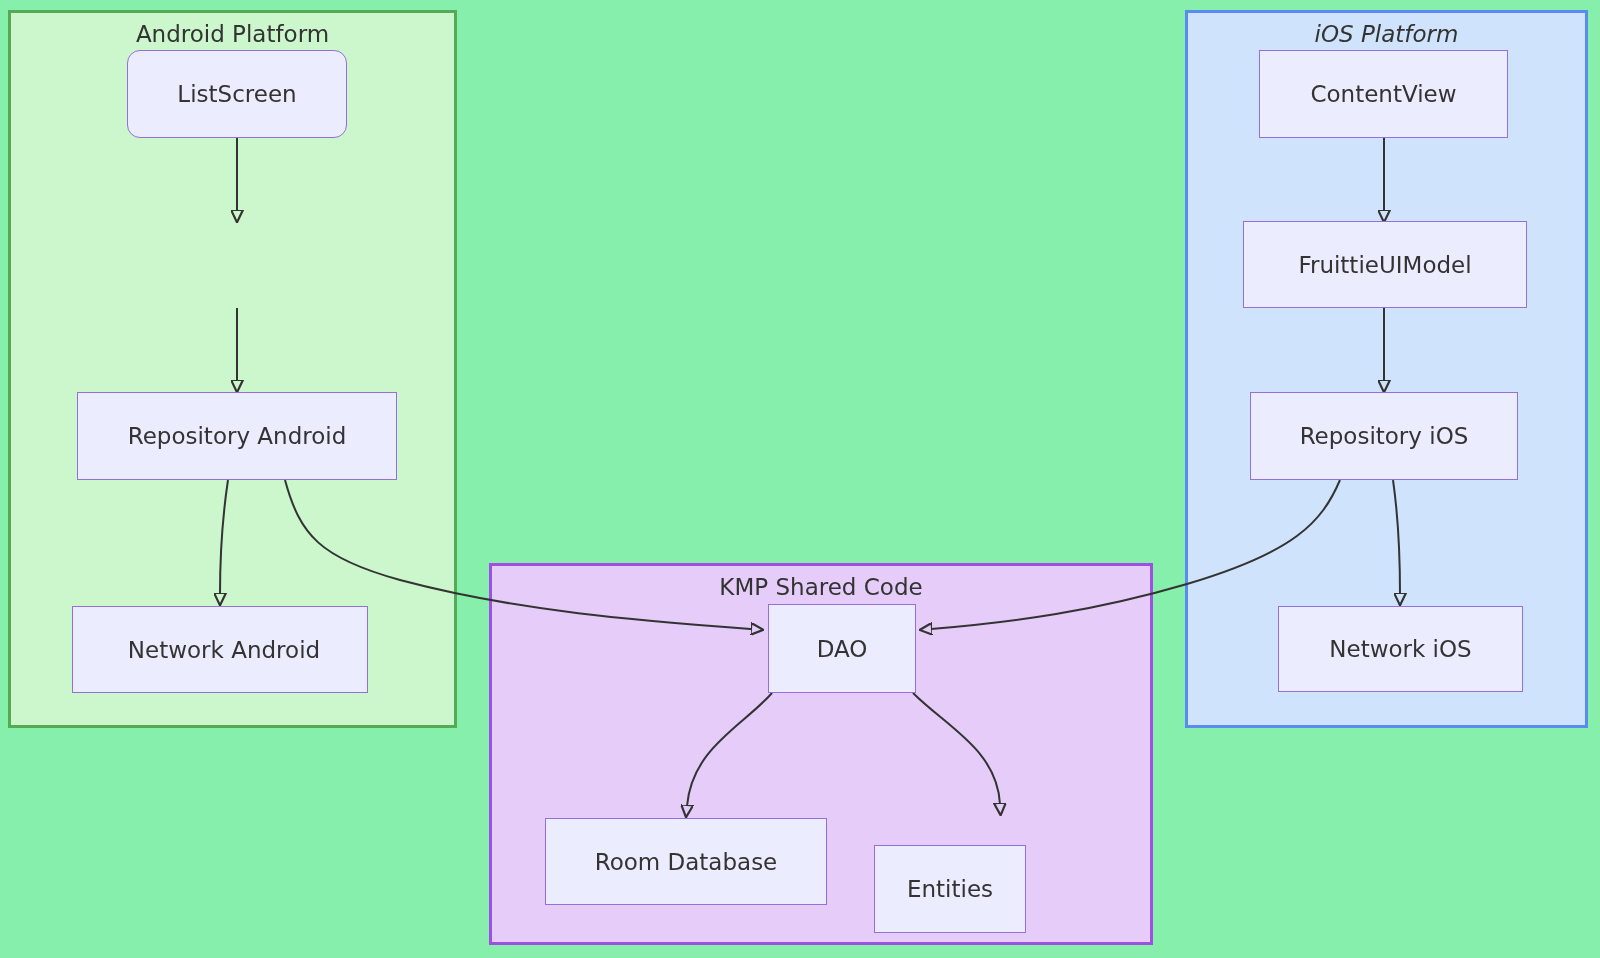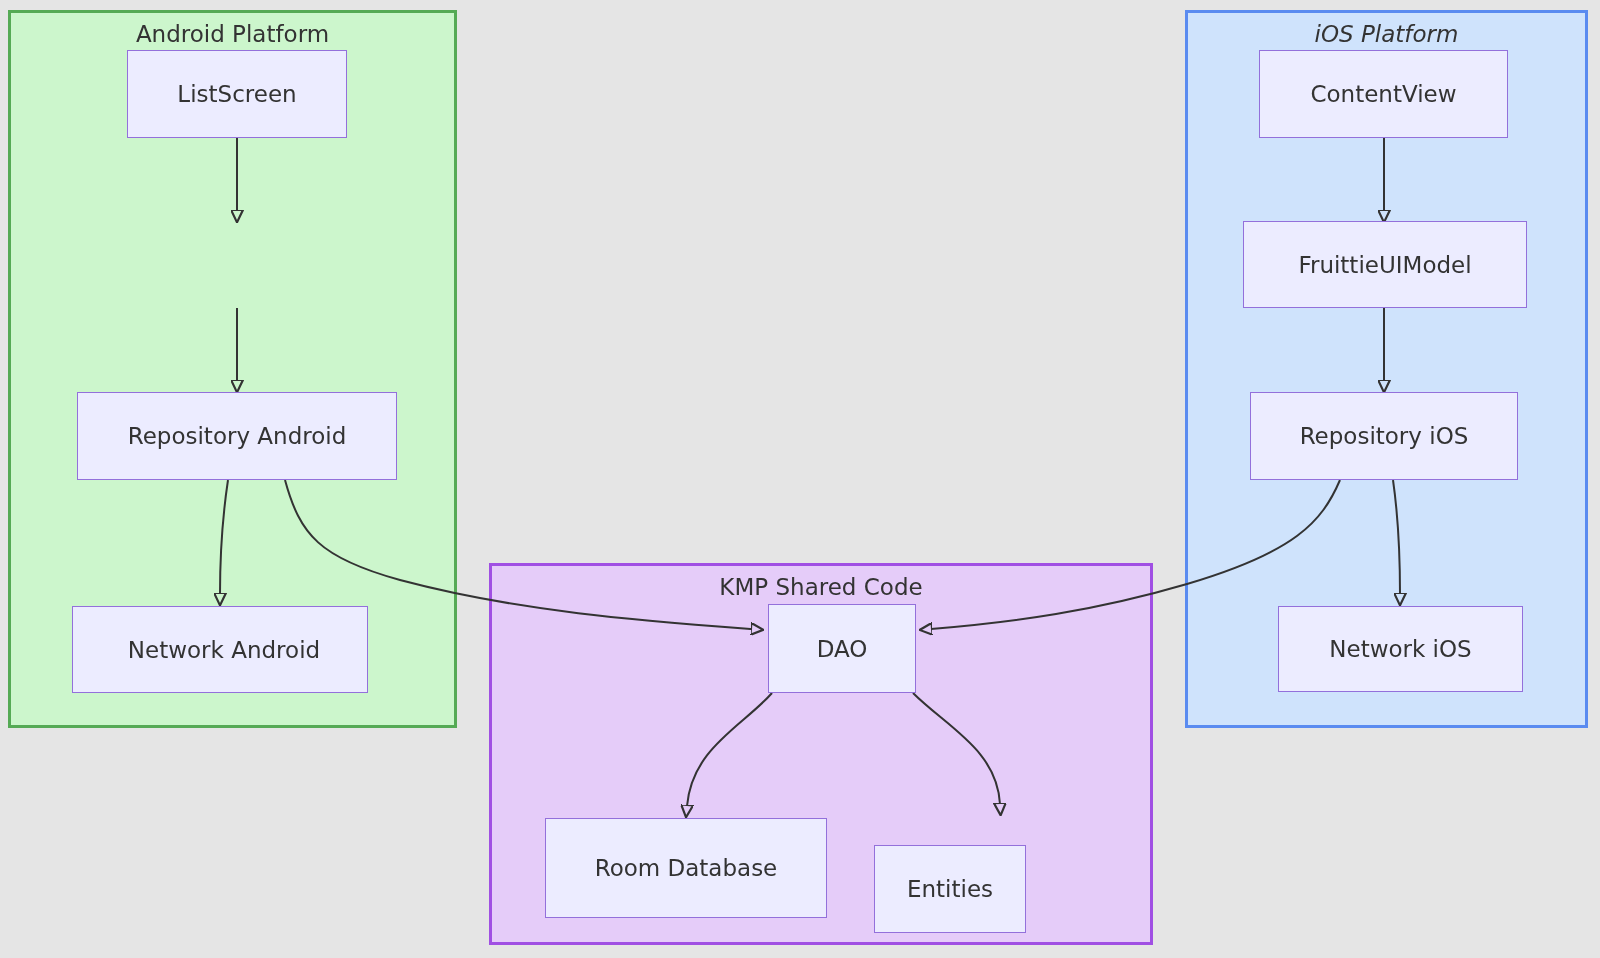--- a/index.html
+++ b/index.html
@@ -1,17 +1,17 @@
 <!DOCTYPE html>
 <html><head>
 <meta charset="utf-8">
 <style>
   html,body{margin:0;padding:0;background:#ffffff;}
   .canvas{
-    position:relative;width:1600px;height:958px;background:#e5e5e5;
+    position:relative;width:1600px;height:958px;background:#86efac;
     font-family:"DejaVu Sans","Liberation Sans",sans-serif;color:#333333;
     overflow:hidden;
   }
   .group{position:absolute;border:3px solid;box-sizing:border-box;}
   .group-android{left:8px;top:10px;width:449px;height:718px;background:#ccf6cc;border-color:#55aa55;}
   .group-kmp{left:489px;top:563px;width:664px;height:382px;background:#e5ccf9;border-color:#a04fe3;}
   .group-ios{left:1185px;top:10px;width:403px;height:718px;background:#cfe3fc;border-color:#5a8bf0;font-style:italic;}
   .group-title{
     position:absolute;top:7px;left:0;right:0;text-align:center;
     font-size:23px;line-height:28px;color:#333333;white-space:nowrap;
@@ -50,34 +50,34 @@
     <path d="M228,480 C222,520 220,555 220,594" marker-end="url(#arrow)"></path>
     <path d="M285,480 C300,535 320,558 400,580 C520,612 645,621 752,629" marker-end="url(#arrow)"></path>
     <path d="M1384,138 L1384,211" marker-end="url(#arrow)"></path>
     <path d="M1384,308 L1384,381" marker-end="url(#arrow)"></path>
     <path d="M1393,480 C1398,515 1400,550 1400,594" marker-end="url(#arrow)"></path>
     <path d="M1340,480 C1322,522 1295,552 1187,584 C1095,611 1015,622 931,629" marker-end="url(#arrow)"></path>
     <path d="M772,693 C743,726 692,748 687,806" marker-end="url(#arrow)"></path>
     <path d="M913,693 C947,727 997,750 1000,804" marker-end="url(#arrow)"></path>
   </svg>
 
-  <div class="node" style="left:127px;top:50px;width:220px;height:88px;">
+  <div class="node" style="left:127px;top:50px;width:220px;height:88px;border-radius:13px;">
     <span>ListScreen</span>
   </div>
   <div class="node" style="left:77px;top:392px;width:320px;height:88px;">
     <span>Repository Android</span>
   </div>
   <div class="node" style="left:72px;top:606px;width:296px;height:87px;padding-left:8px;">
     <span>Network Android</span>
   </div>
 
   <div class="node" style="left:768px;top:604px;width:148px;height:89px;">
     <span>DAO</span>
   </div>
-  <div class="node" style="left:545px;top:818px;width:282px;height:100px;">
+  <div class="node" style="left:545px;top:818px;width:282px;height:87px;">
     <span>Room Database</span>
   </div>
   <div class="node" style="left:874px;top:817px;width:152px;height:88px;margin-top:28px;">
     <span>Entities</span>
   </div>
 
   <div class="node" style="left:1259px;top:50px;width:249px;height:88px;">
     <span>ContentView</span>
   </div>
   <div class="node" style="left:1243px;top:221px;width:284px;height:87px;">

